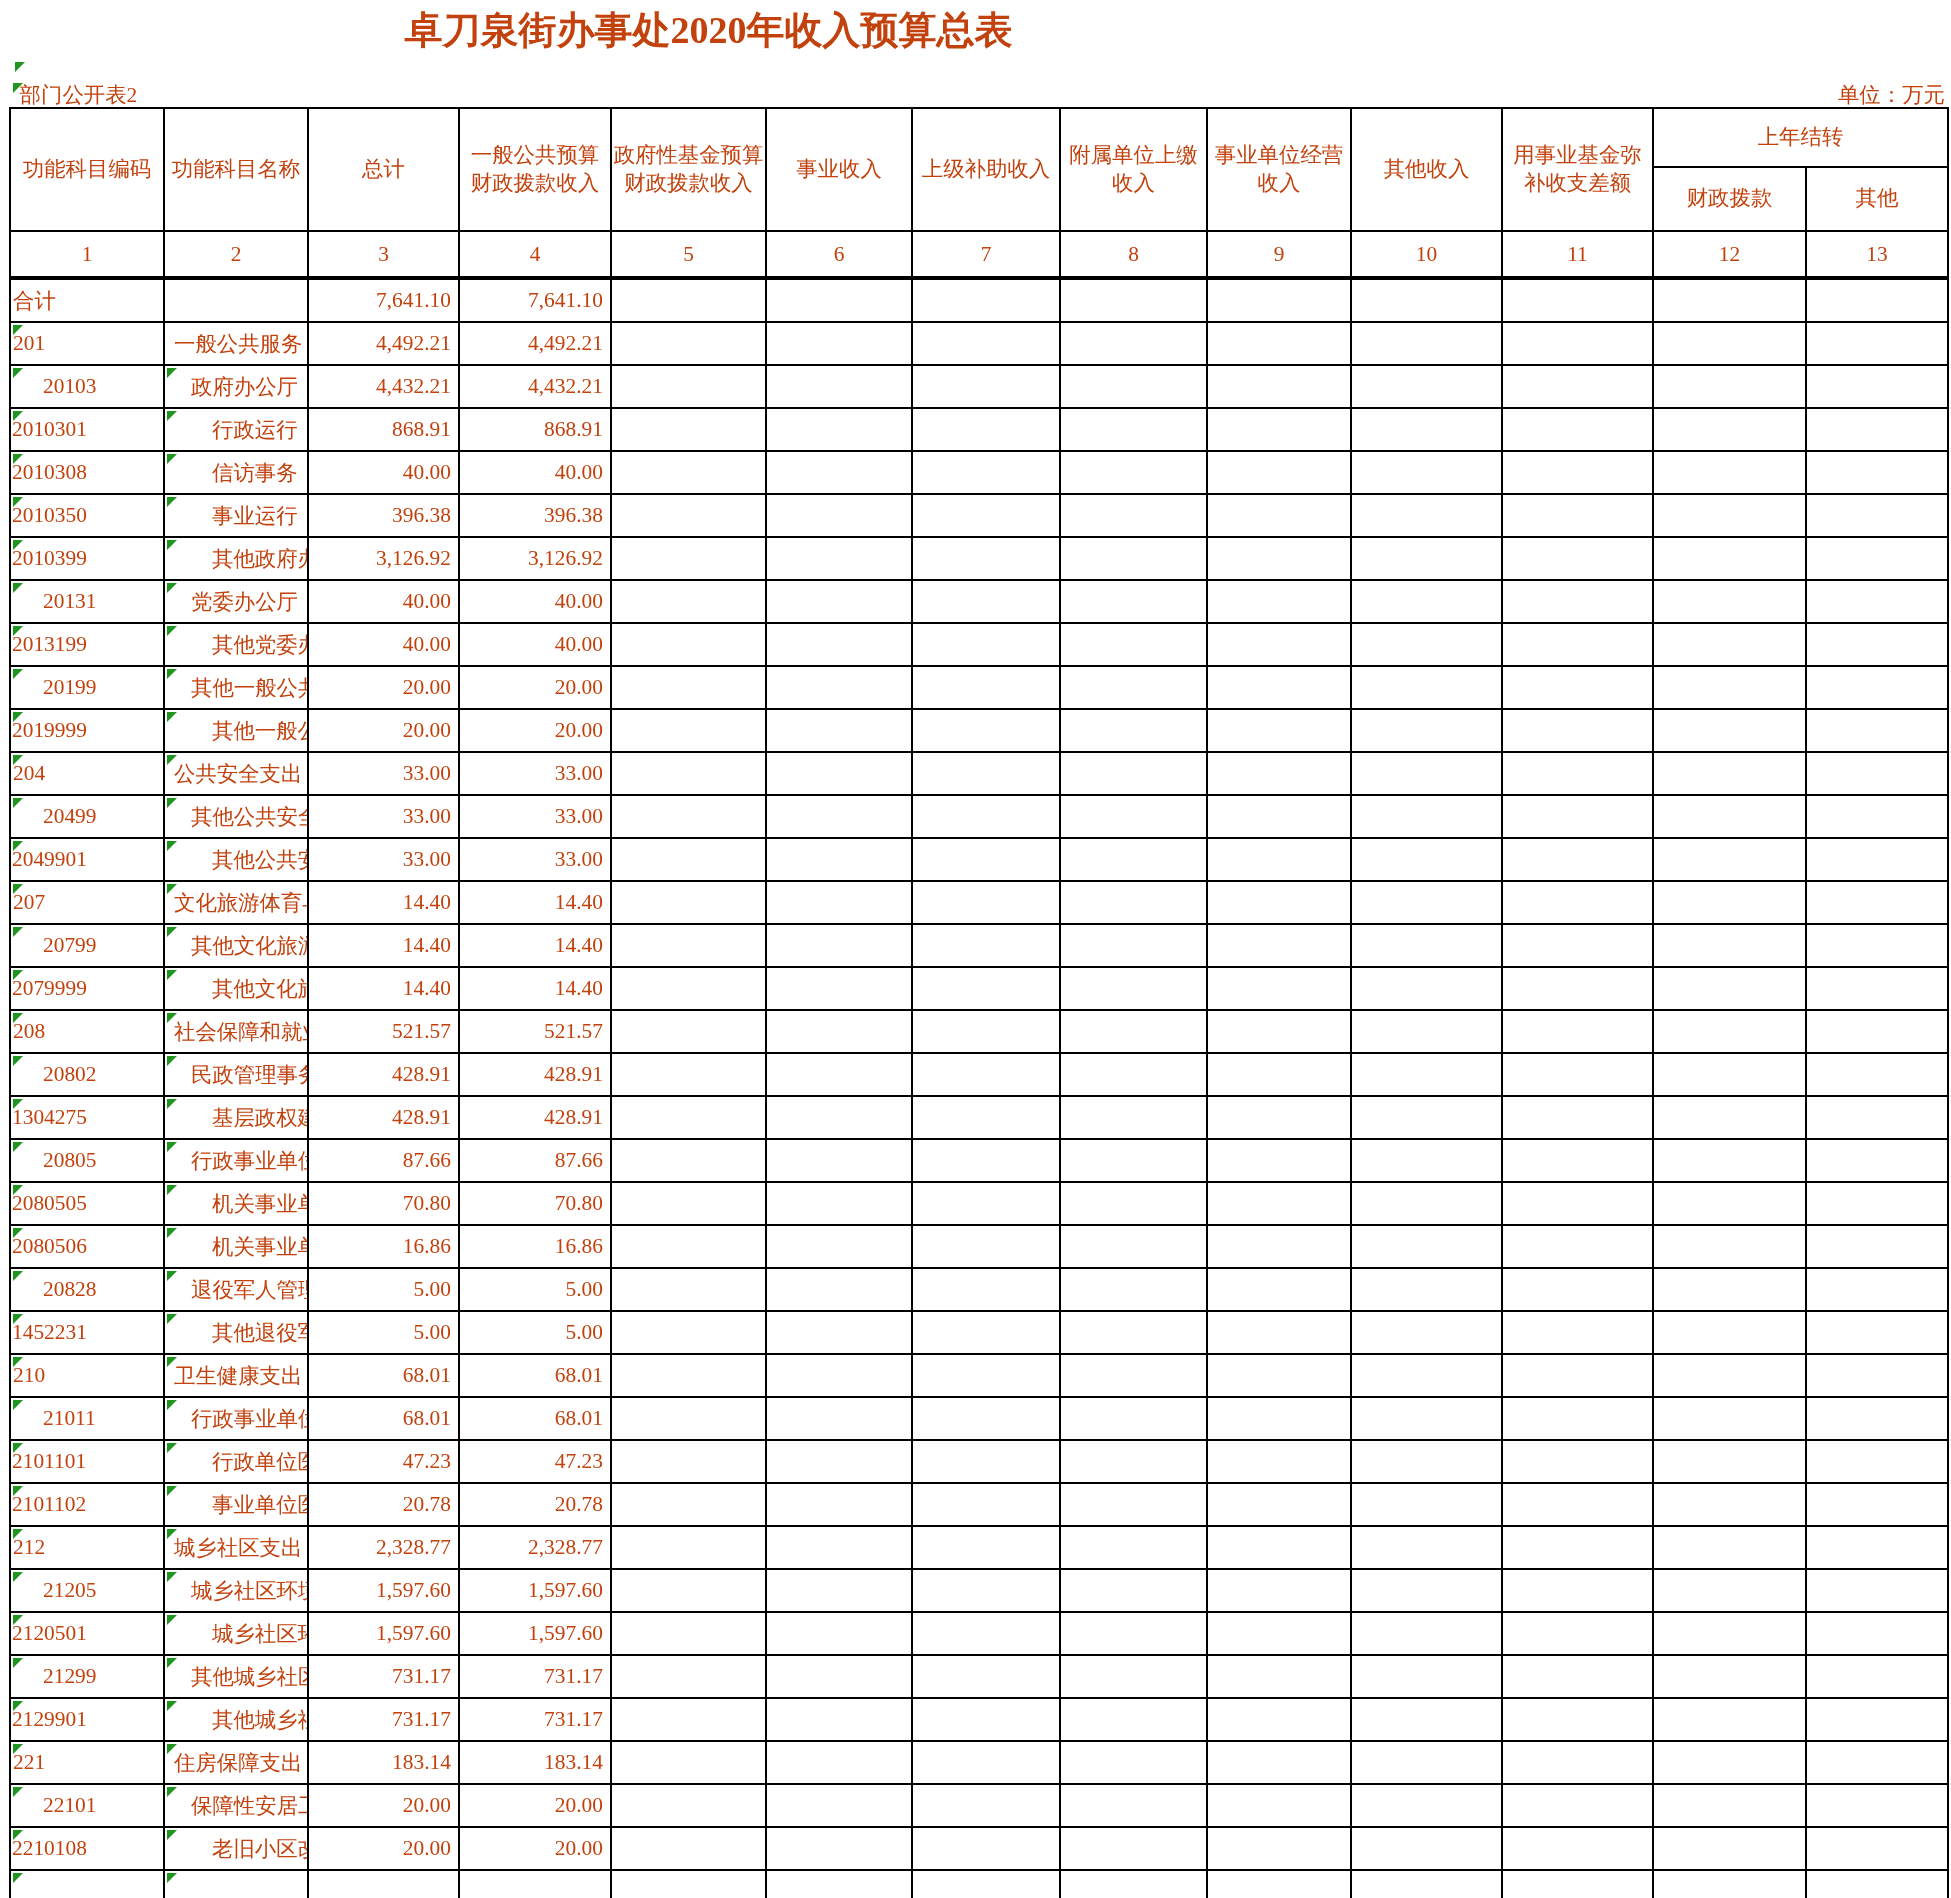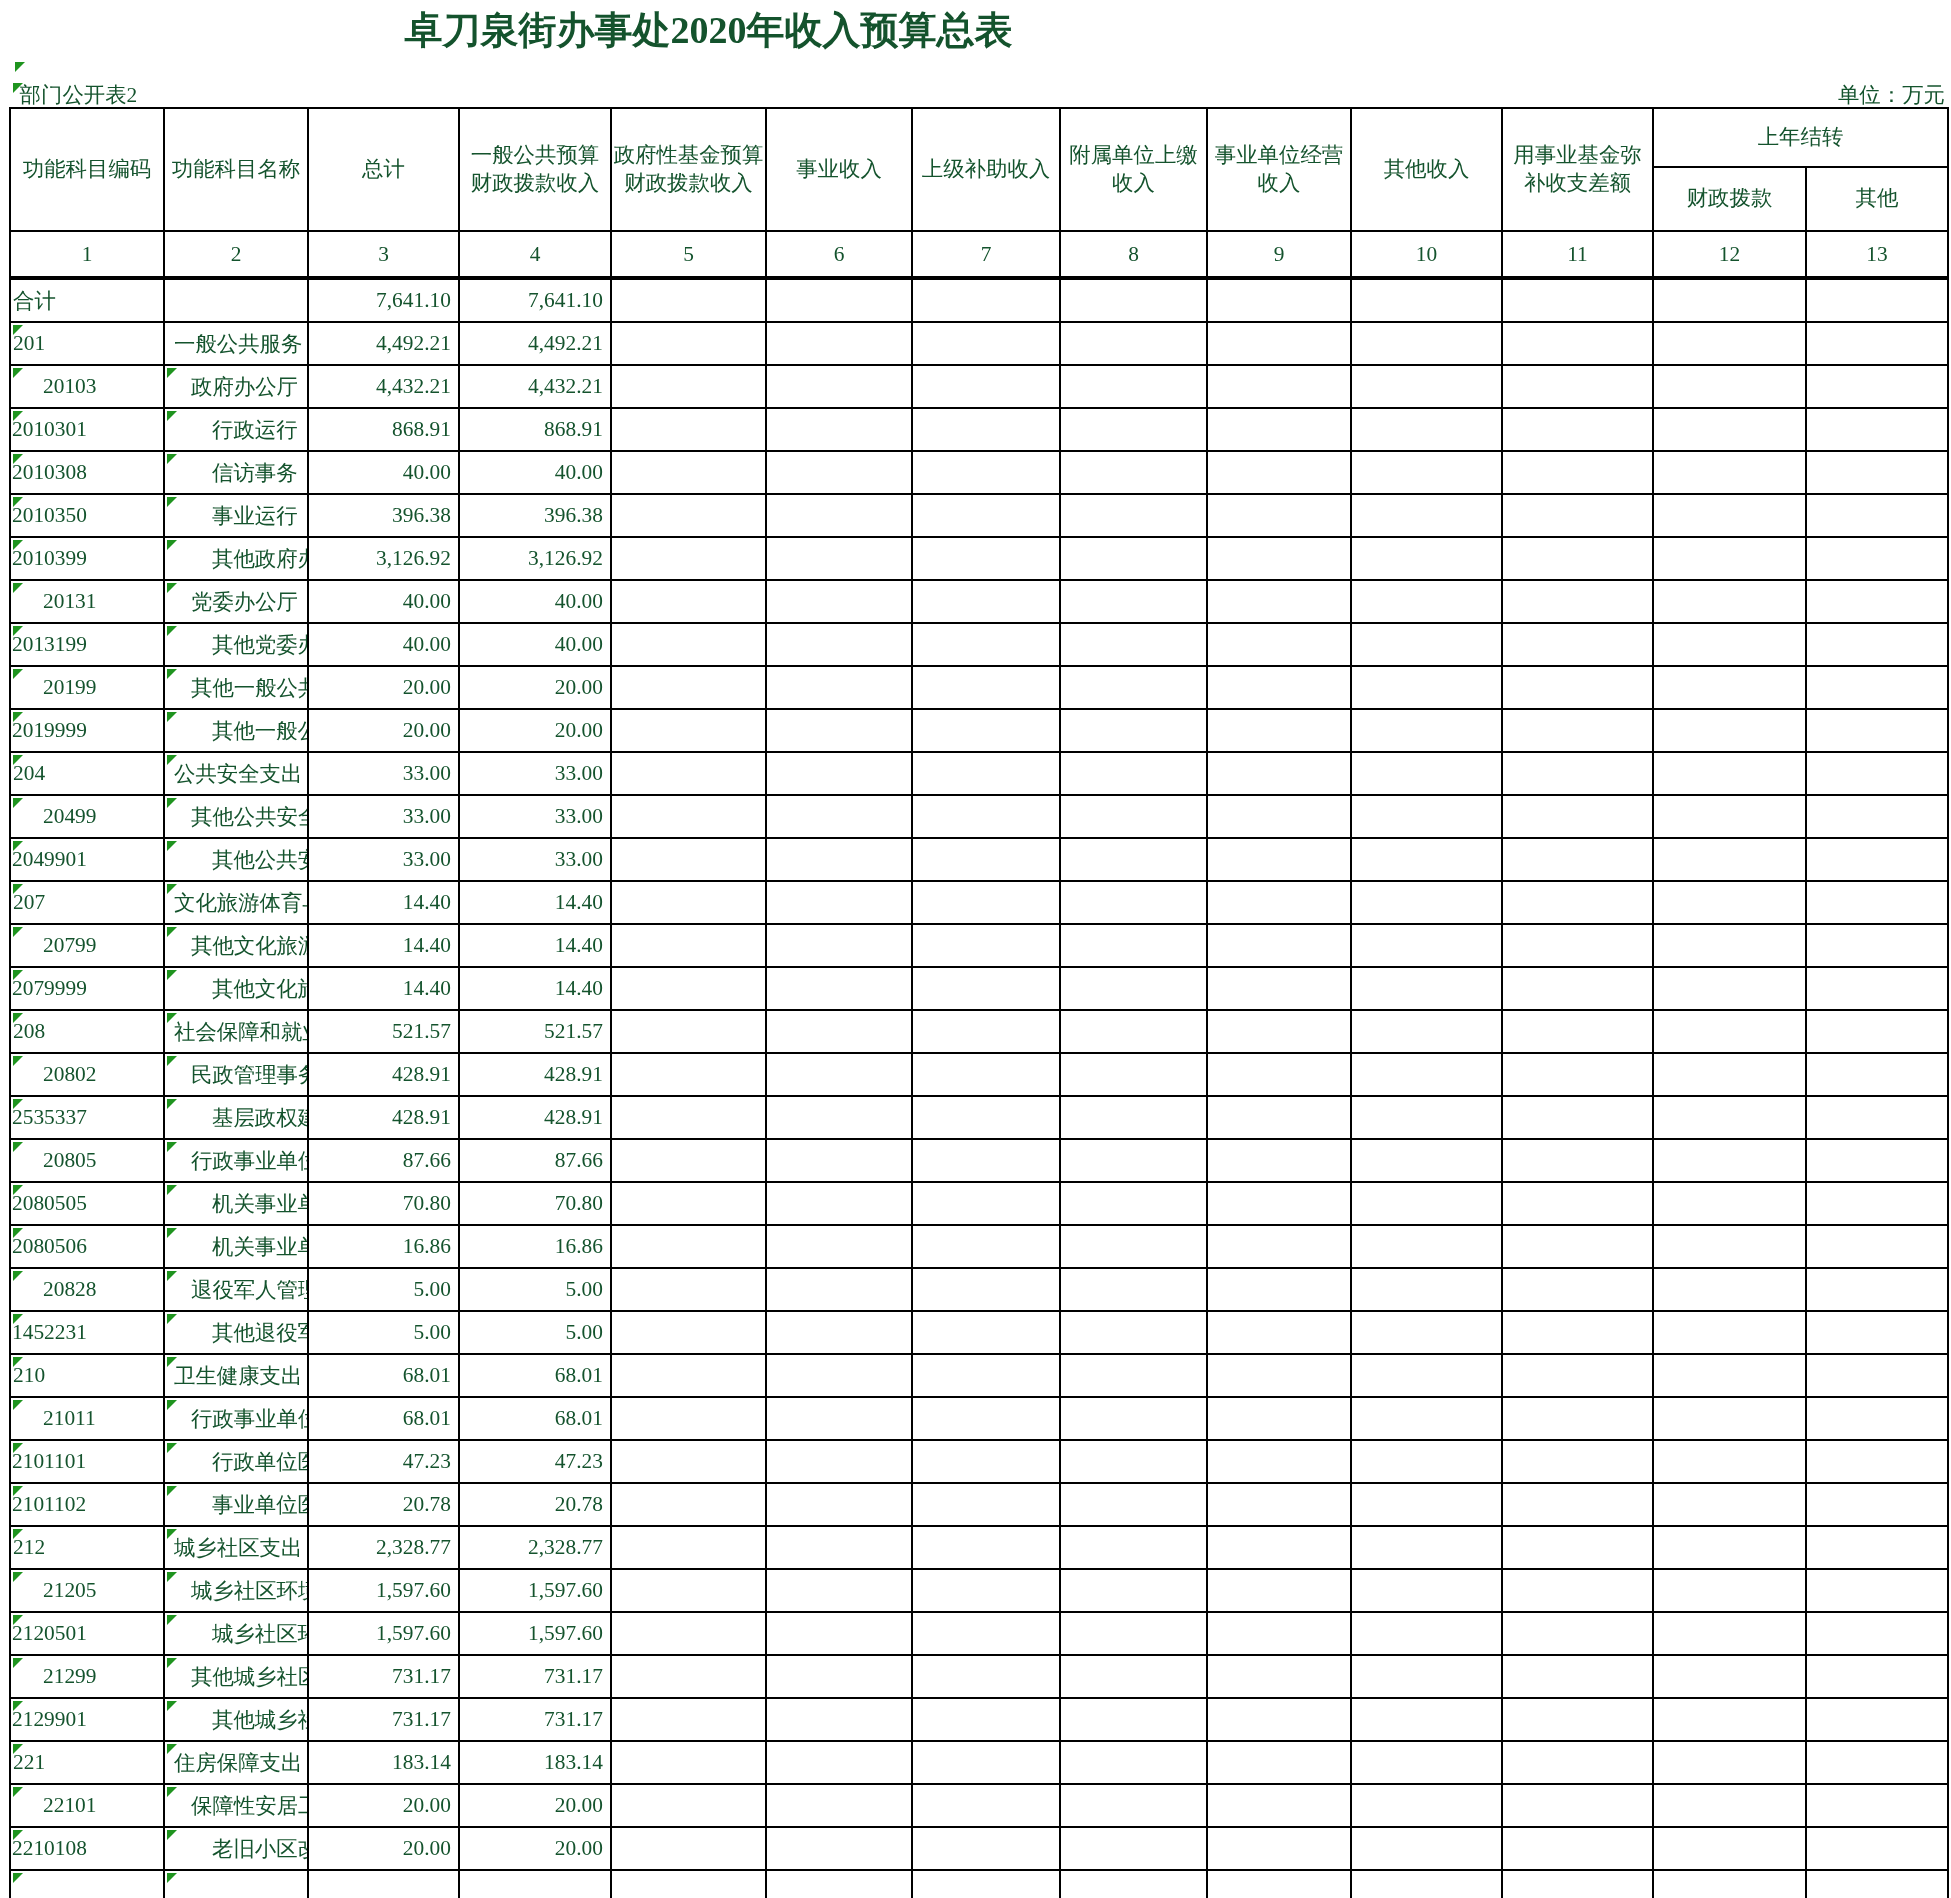--- a/index.html
+++ b/index.html
@@ -1,18 +1,18 @@
 <!DOCTYPE html>
 <html style="font-size:14.3px"><head>
 <meta charset="utf-8">
 <style>
   html,body { margin:0; padding:0; background:#fff; }
   .canvas {
     position:relative; width:1952px; height:1899px; background:#ffffff;
-    font-family:"Liberation Serif","DejaVu Serif",serif; color:#14532d;
+    font-family:"Liberation Serif","DejaVu Serif",serif; color:#c2410c;
     overflow:hidden;
   }
   .title {
     position:absolute; top:5.3px; left:0; width:1417px;
     text-align:center; font-size:38px; font-weight:bold; white-space:nowrap;
   }
   .sheet-label { position:absolute; top:80px; left:19.6px; font-size:21.4px; }
   .unit-label  { position:absolute; top:80px; right:7.1px; font-size:21.4px; }
 
   .flag {
@@ -405,21 +405,21 @@
           <td class="num"></td>
           <td class="num"></td>
           <td class="num"></td>
           <td class="num"></td>
           <td class="num"></td>
           <td class="num"></td>
           <td class="num"></td>
           <td class="num"></td>
         </tr>
         <tr>
-          <td class="code lv2"><span class="cell-flag"></span><span>2535337</span></td>
+          <td class="code lv2"><span class="cell-flag"></span><span>1304275</span></td>
           <td class="name lv2"><span class="cell-flag"></span><span>基层政权建设</span></td>
           <td class="num"><span>428.91</span></td>
           <td class="num"><span>428.91</span></td>
           <td class="num"></td>
           <td class="num"></td>
           <td class="num"></td>
           <td class="num"></td>
           <td class="num"></td>
           <td class="num"></td>
           <td class="num"></td>

